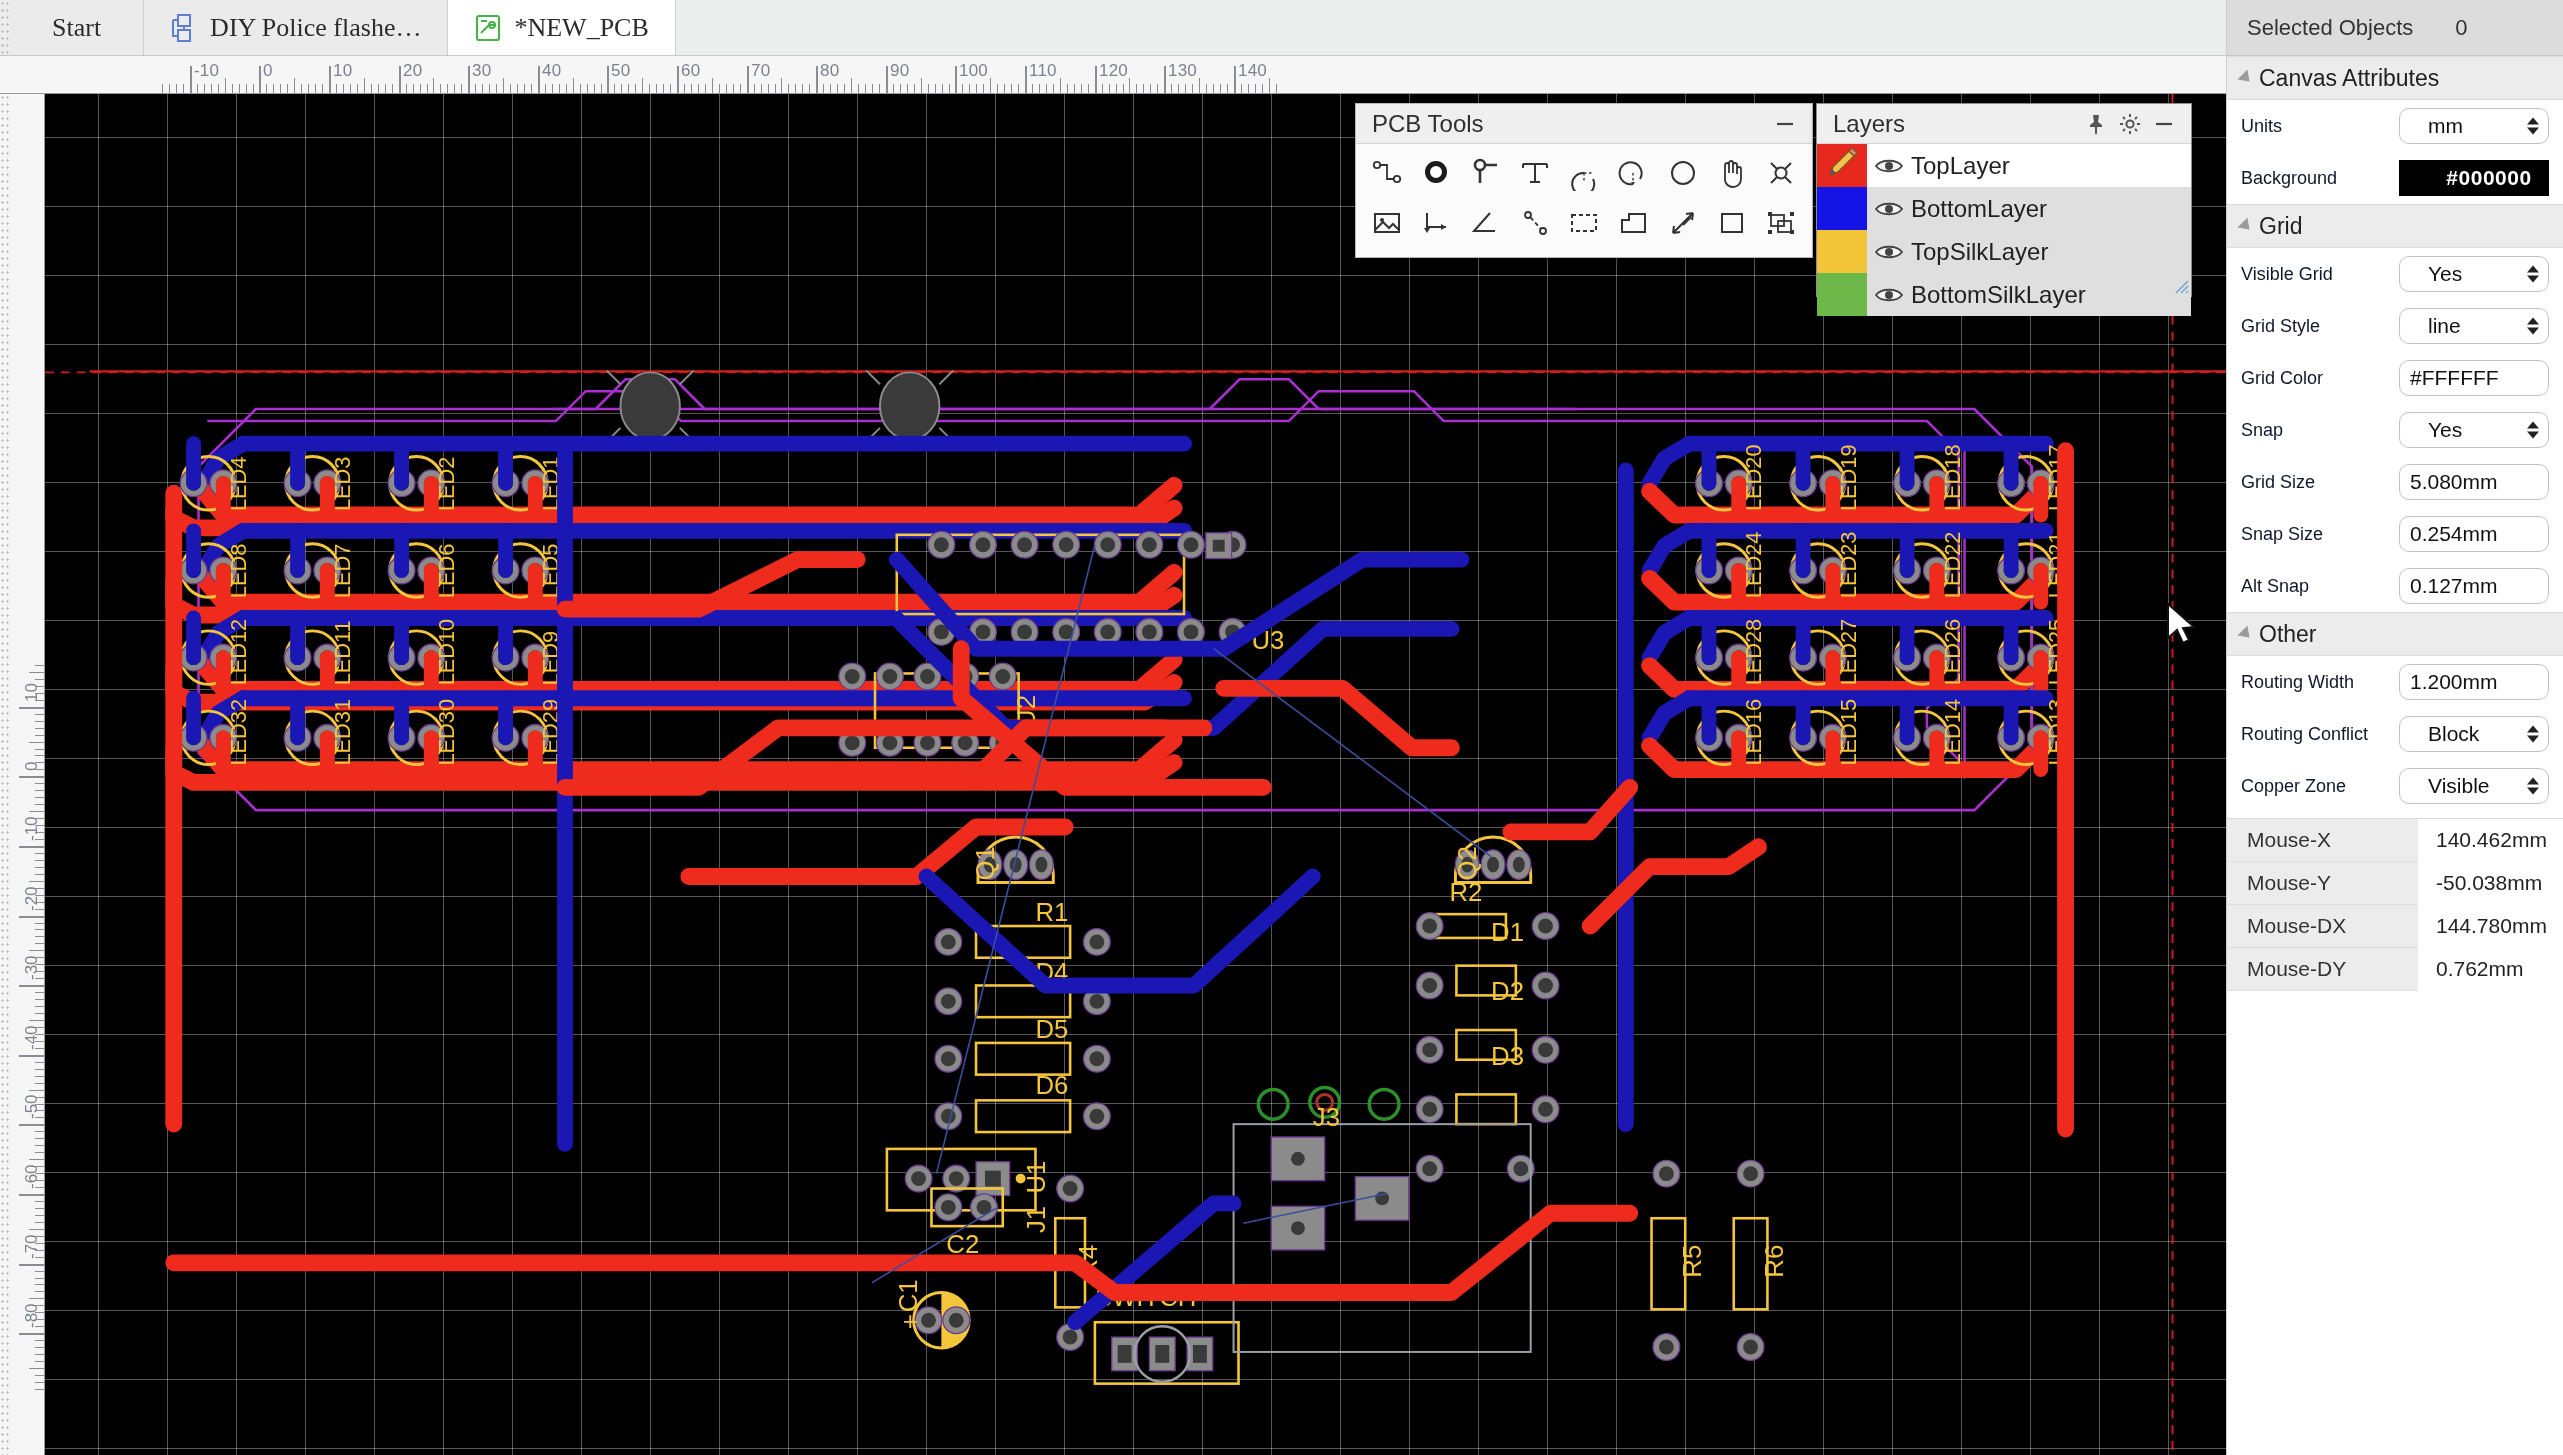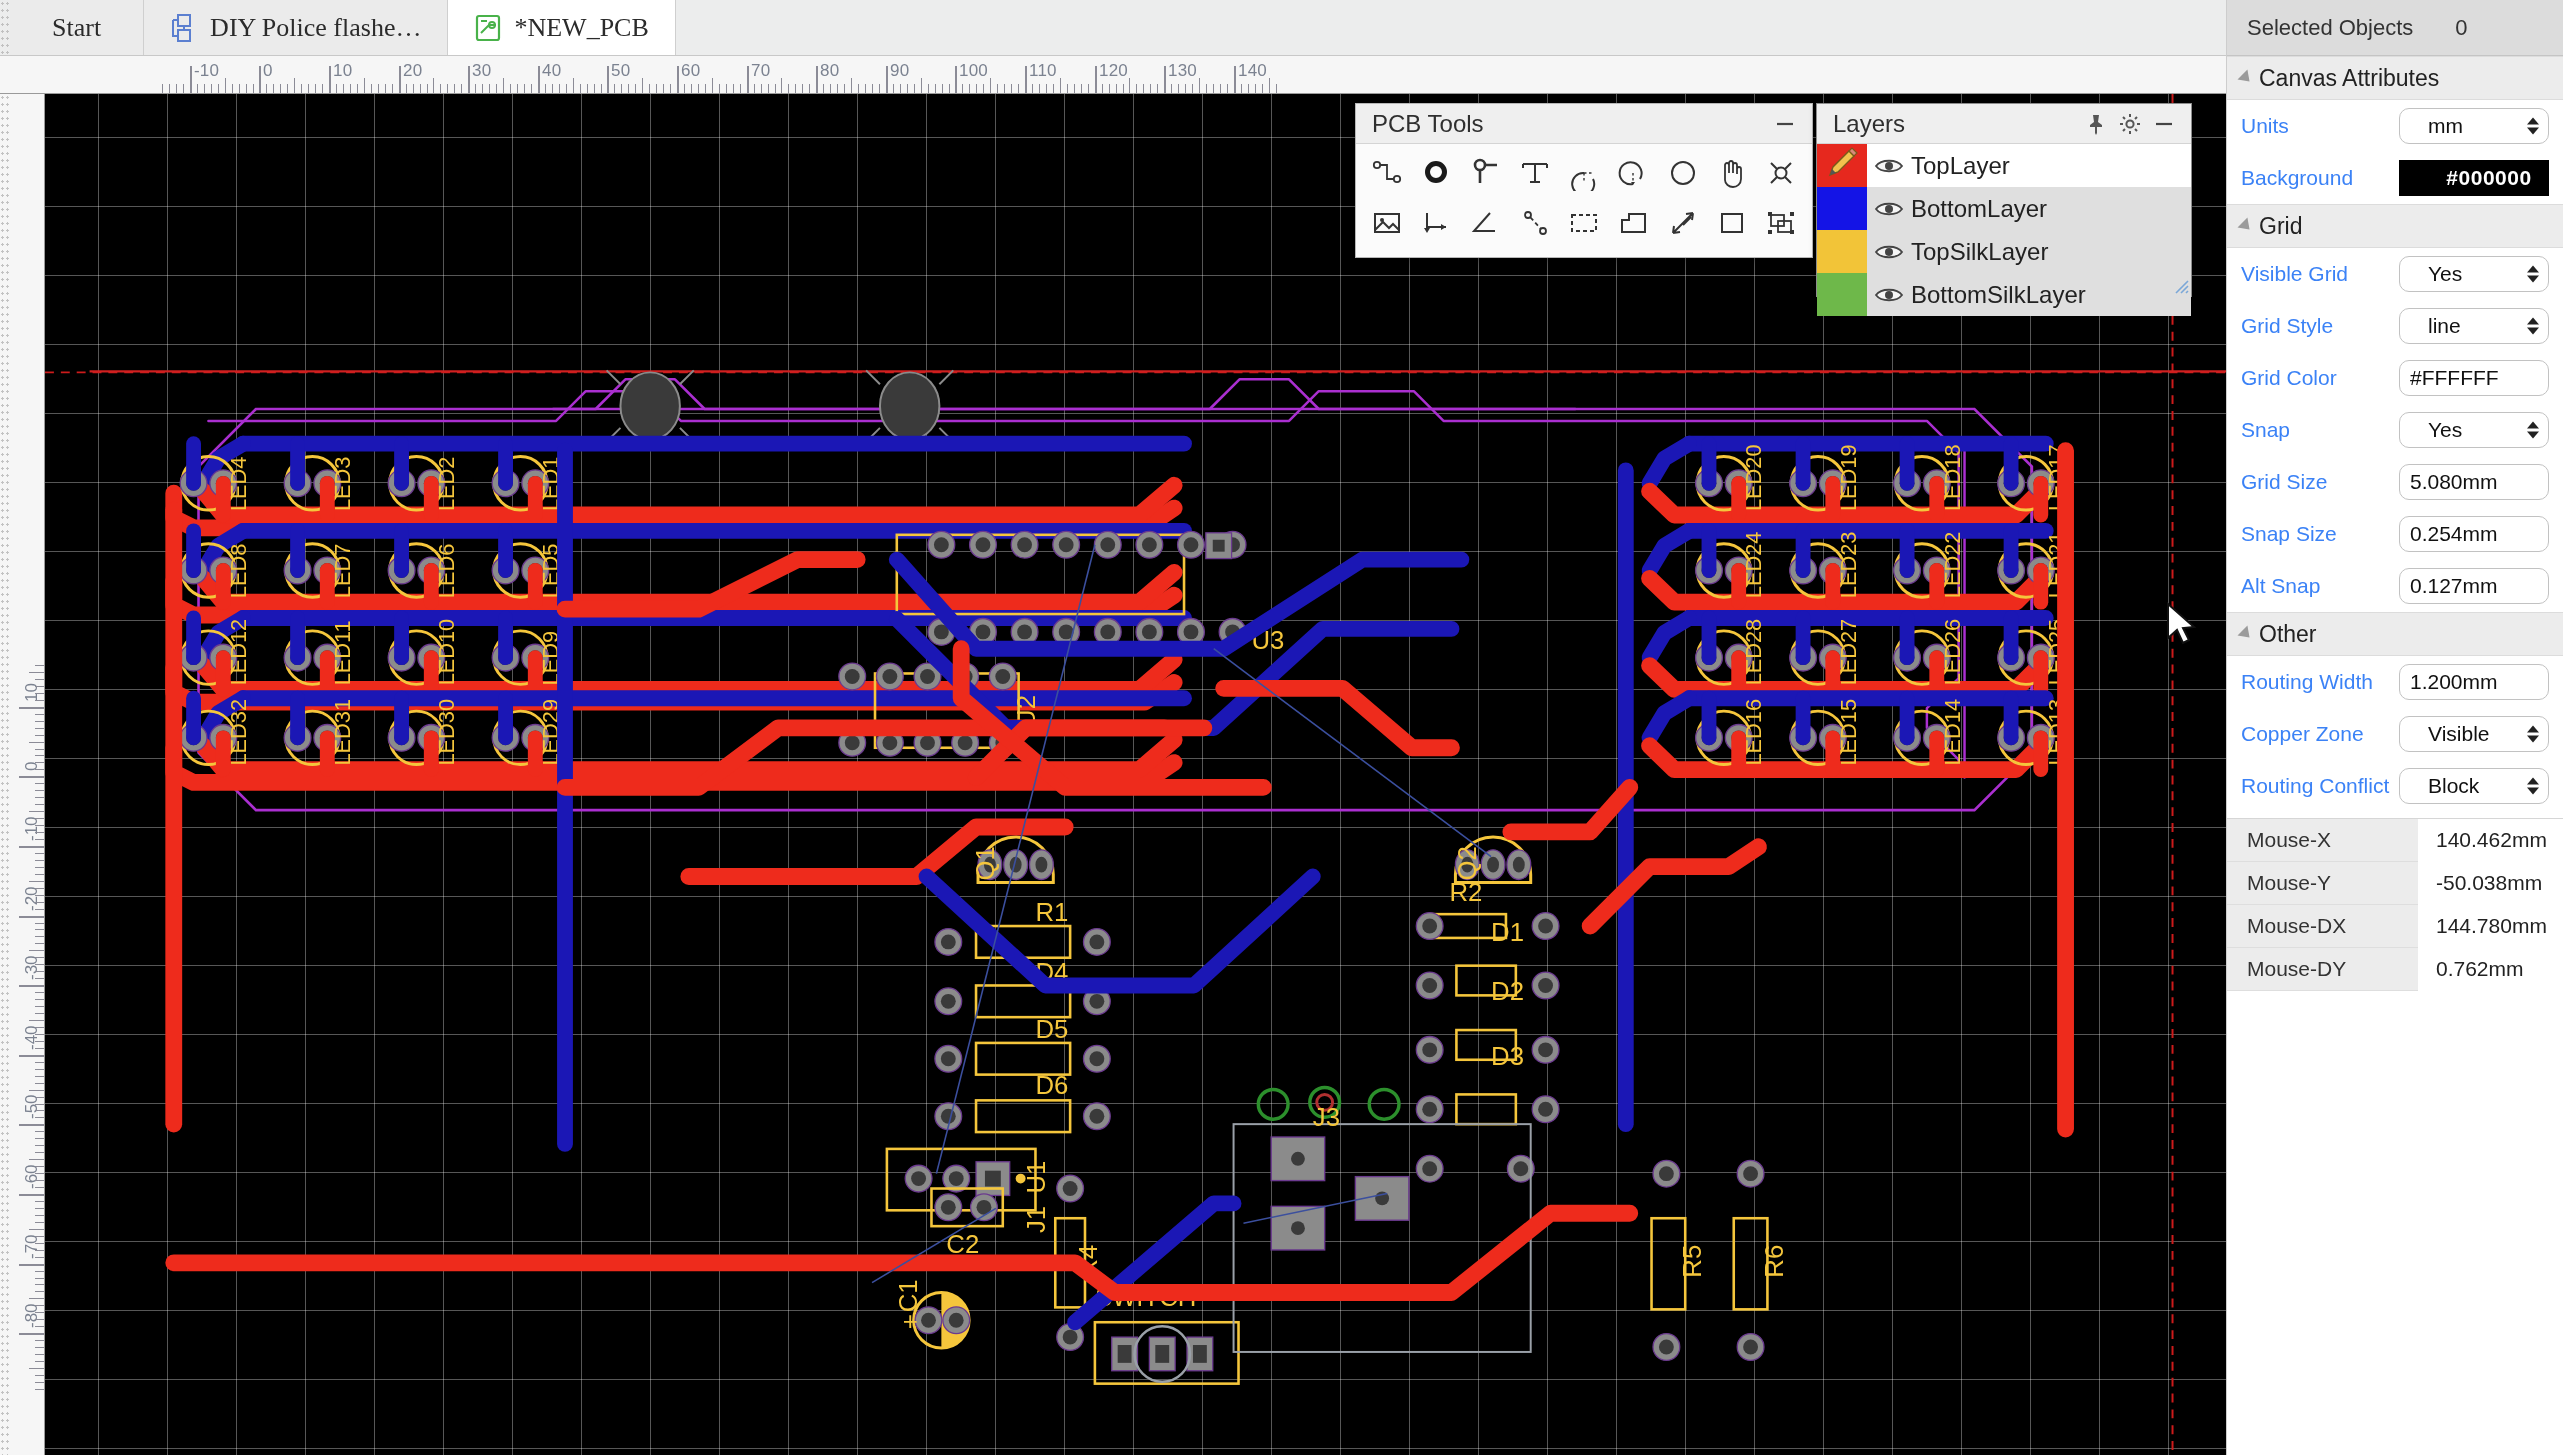--- a/index.html
+++ b/index.html
@@ -71,21 +71,21 @@
      padding:0 20px; border-bottom:1px solid #c4c4c4; }
   #selbar .lab { font-size:22px; color:#333; }
   #selbar .val { font-size:22px; color:#333; margin-left:42px; }
   .grp { height:44px; background:#ececec; display:flex; align-items:center;
      padding-left:14px; gap:8px; border-top:1px solid #dcdcdc; border-bottom:1px solid #dcdcdc; }
   .grp-tri { width:0;height:0; border-left:10px solid #9b9b9b;
      border-top:7px solid transparent; border-bottom:7px solid transparent;
      transform:rotate(45deg); }
   .grp-name { font-size:23px; color:#222; }
   .row { height:52px; display:flex; align-items:center; padding:0 14px; }
-  .row .lab { font-size:21px; color:#3b82f6; width:158px; }
+  .row .lab { font-size:18px; color:#0f172a; width:158px; }
   .fld { flex:1; height:36px; border:1px solid #c2c2c2; border-radius:10px;
      background:#fff; display:flex; align-items:center; padding:0 10px;
      font-size:21px; color:#111; position:relative; }
   .fld.sel-like { padding-left:28px; }
   .fld.black { background:#000; border-color:#000; color:#fff; justify-content:center;
      border-radius:0; font-weight:bold; letter-spacing:0.5px;padding-left:40px; }
   .spin { position:absolute; right:9px; top:50%; transform:translateY(-50%);
      display:flex; flex-direction:column; gap:3px; }
   .spin i { display:block; width:0;height:0; border-left:6px solid transparent;
      border-right:6px solid transparent; }
@@ -1239,39 +1239,39 @@
     <span class="grp-name">Other</span>
   </div>
   <div id="other-rows">
       <div class="row">
         <span class="lab">Routing Width</span>
         <div class="fld">
           <span>1.200mm</span>
         </div>
       </div>
       <div class="row">
+        <span class="lab">Routing Conflict</span>
+        <div class="fld sel-like">
+          <span>Block</span>
+          <span class="spin">
+            <i class="up"></i>
+            <i class="dn"></i>
+          </span>
+        </div>
+      </div>
+      <div class="row">
         <span class="lab">Copper Zone</span>
         <div class="fld sel-like">
           <span>Visible</span>
           <span class="spin">
             <i class="up"></i>
             <i class="dn"></i>
           </span>
         </div>
       </div>
-      <div class="row">
-        <span class="lab">Routing Conflict</span>
-        <div class="fld sel-like">
-          <span>Block</span>
-          <span class="spin">
-            <i class="up"></i>
-            <i class="dn"></i>
-          </span>
-        </div>
-      </div>
     </div>
 
   <div id="mousebar">
       <div class="mrow">
         <div class="mk">Mouse-X</div>
         <div class="mv">140.462mm</div>
       </div>
       <div class="mrow">
         <div class="mk">Mouse-Y</div>
         <div class="mv">-50.038mm</div>

